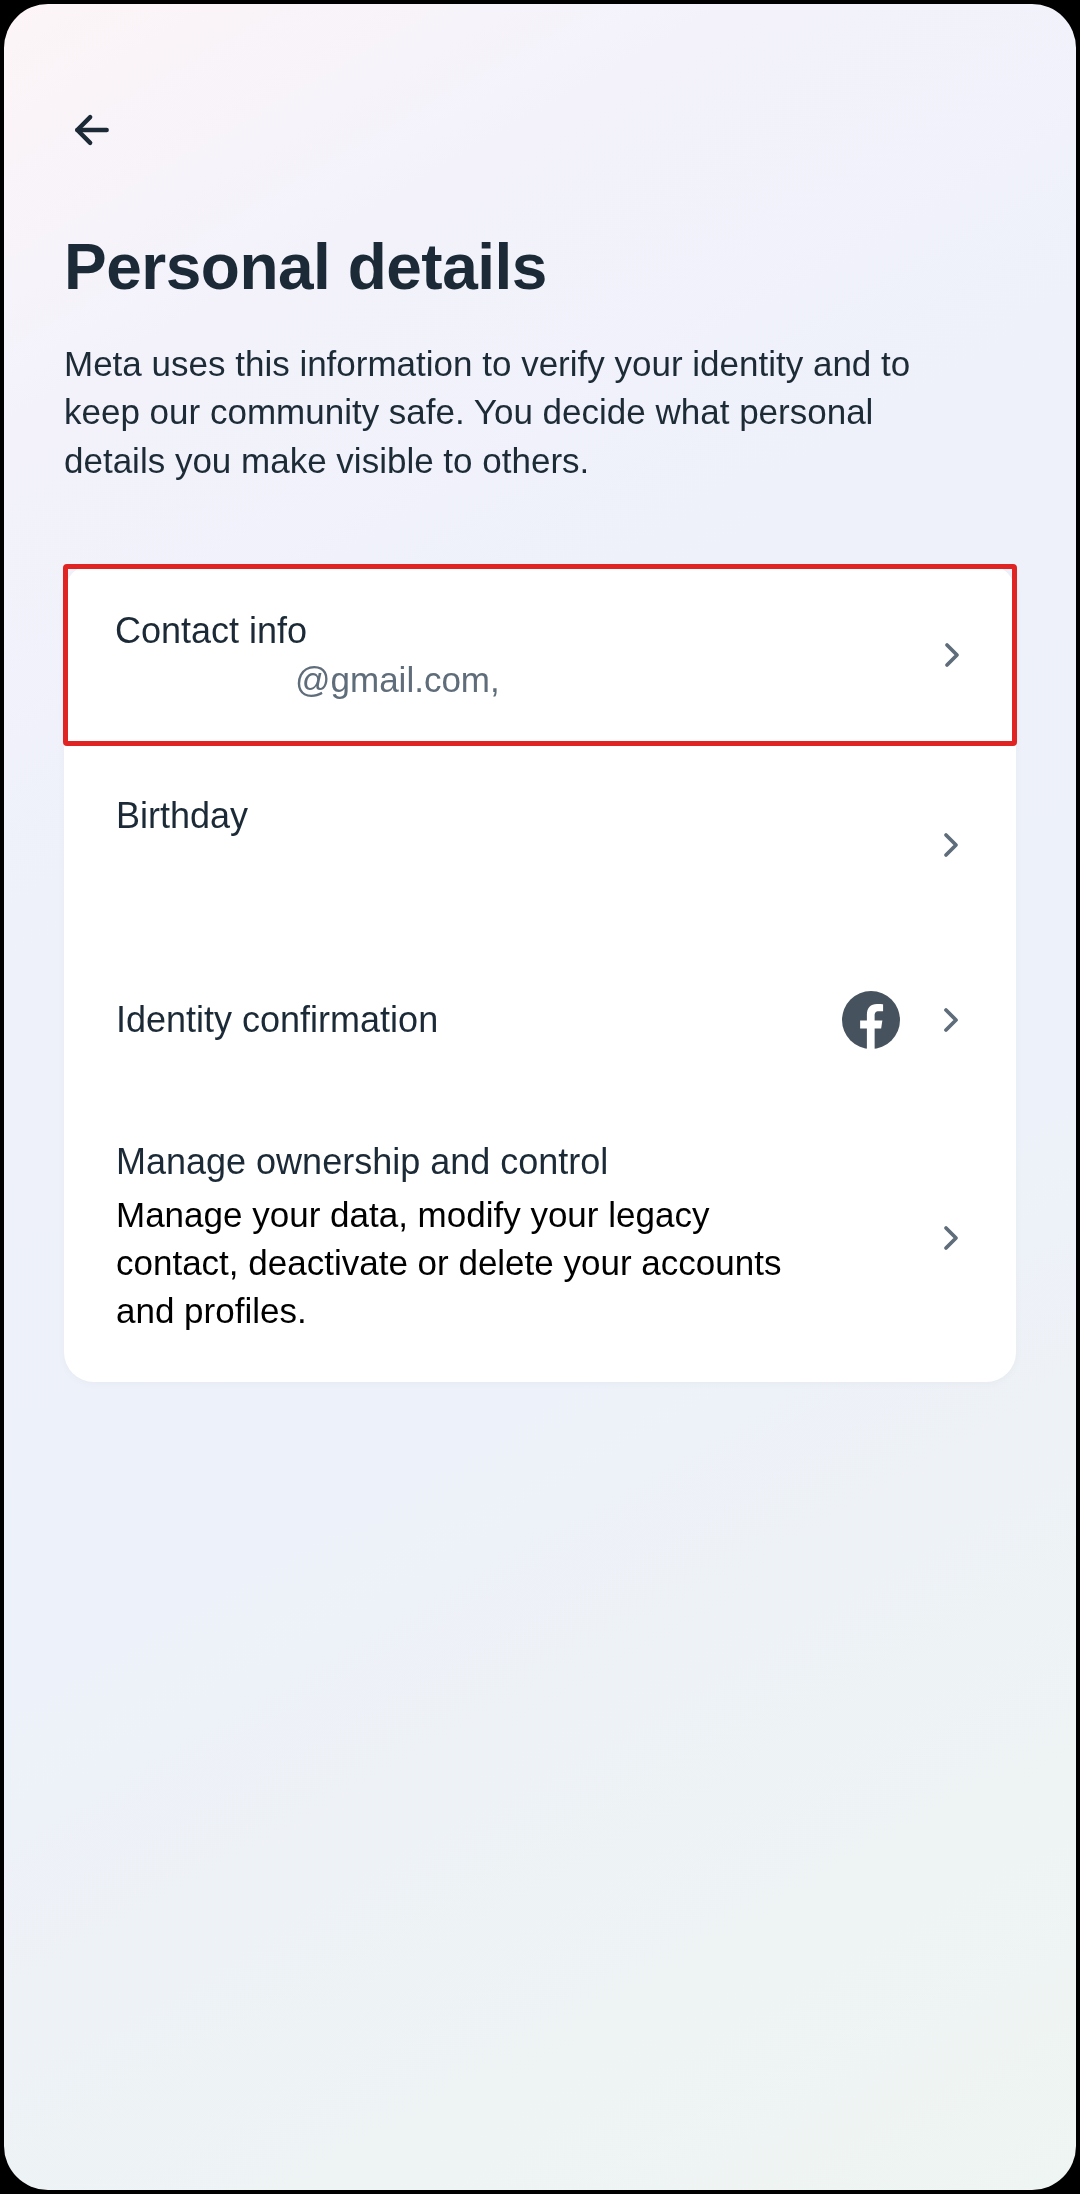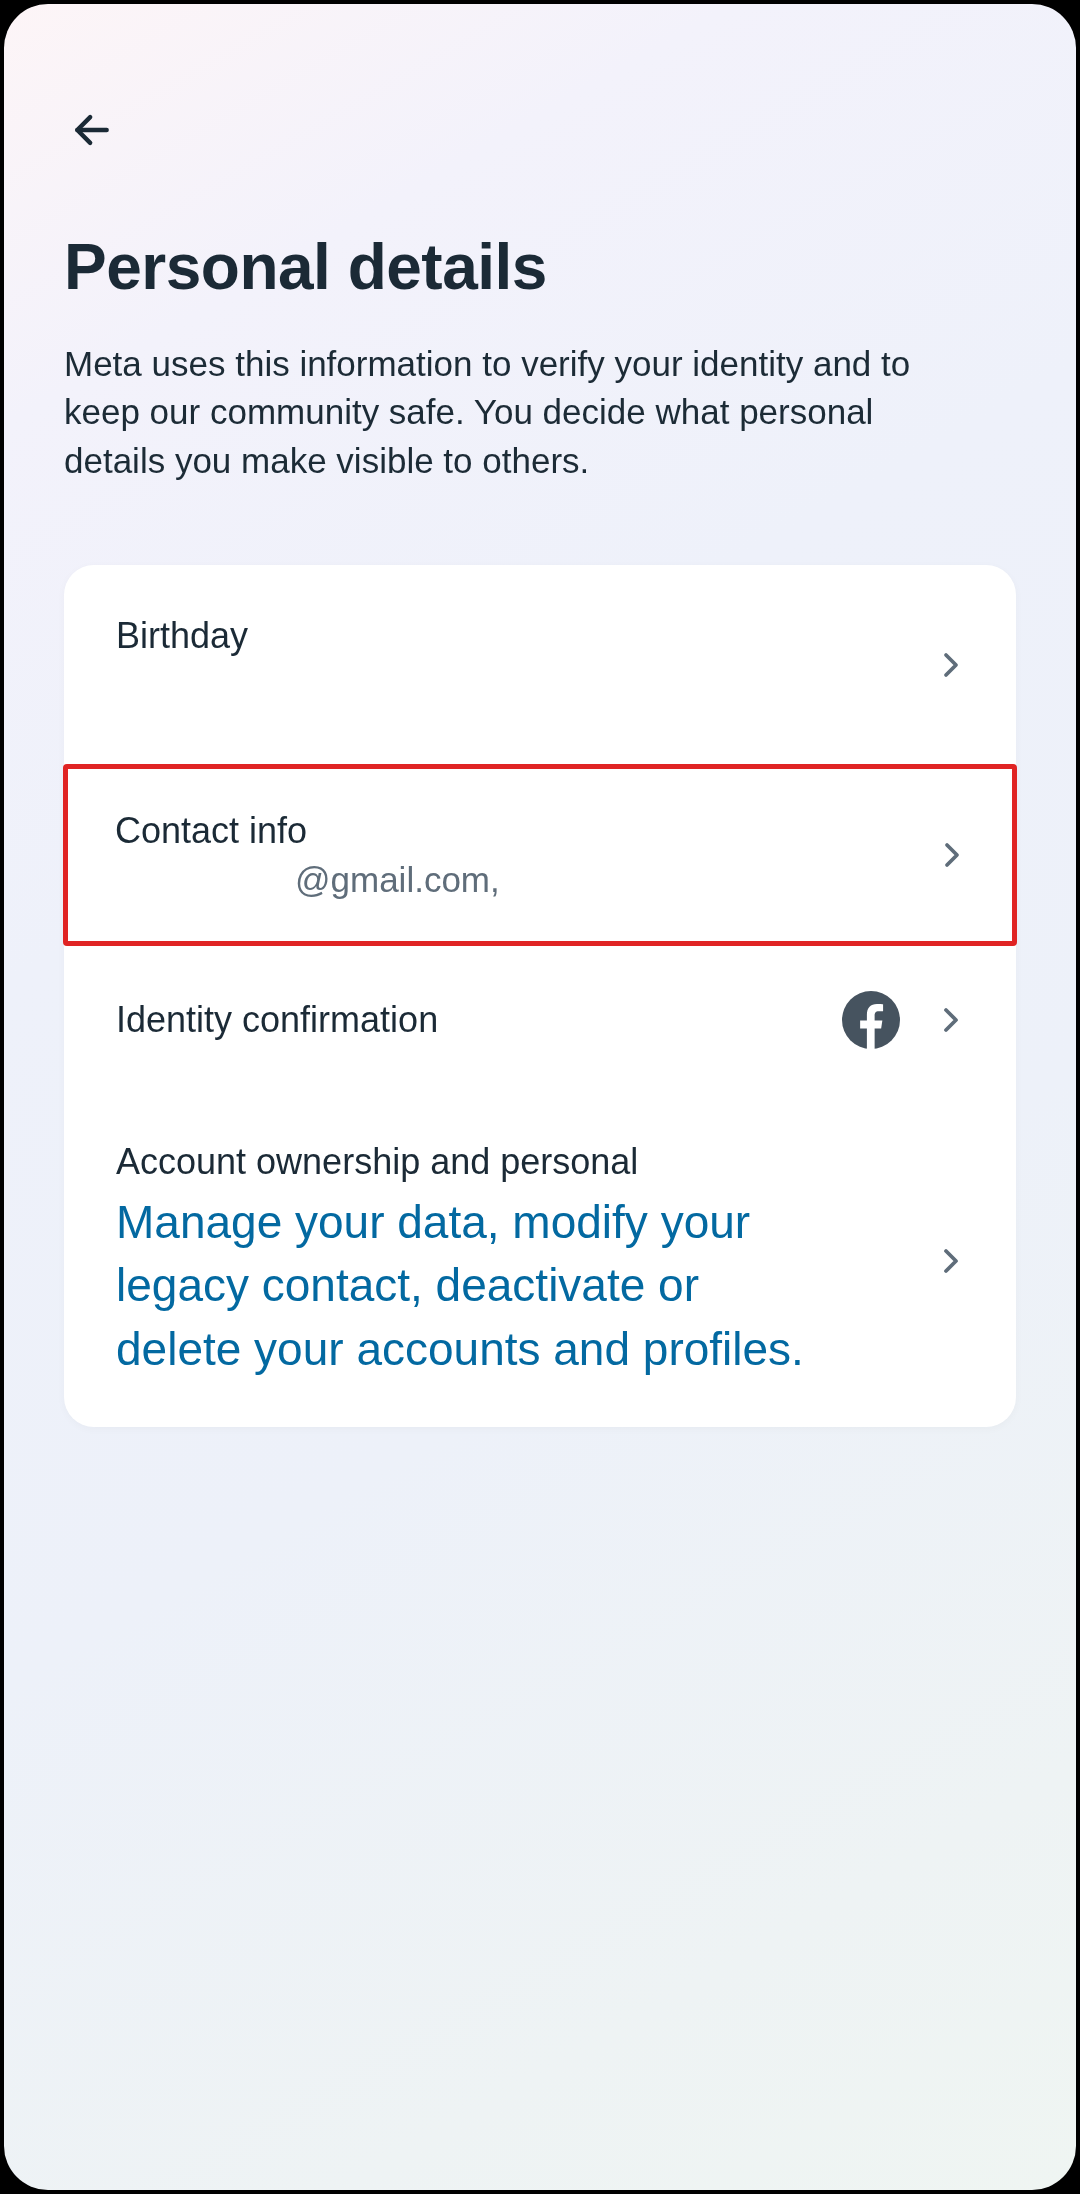--- a/index.html
+++ b/index.html
@@ -101,23 +101,23 @@
 
     .row-sub {
       margin-top: 8px;
       font-size: 35px;
       color: #5f6d7a;
       padding-left: 180px;
     }
 
     .row-desc {
       margin-top: 8px;
-      font-size: 46px;
+      font-size: 35px;
       line-height: 1.38;
-      color: #0369a1;
+      color: #000000;
       max-width: 700px;
     }
 
     .row-right {
       display: flex;
       align-items: center;
       gap: 36px;
     }
 
     .chevron {
@@ -177,37 +177,37 @@
         </svg>
       </span>
     </div>
 
     <h1 class="page-title">Personal details</h1>
     <p class="page-desc">Meta uses this information to verify your identity and to keep our community safe. You decide what personal details you make visible to others.</p>
   </div>
 
   <div class="card">
 
-    <div class="row birthday">
-      <div class="row-body">
-        <div class="row-title">Birthday</div>
-      </div>
-      <div class="row-right">
-        <span class="chevron">
-          <svg viewBox="0 0 24 24" fill="none" stroke="currentColor" stroke-width="3" stroke-linecap="round" stroke-linejoin="round">
-            <polyline points="8 4 16 12 8 20"></polyline>
-          </svg>
-        </span>
-      </div>
-    </div>
-
     <div class="row highlighted">
       <div class="row-body">
         <div class="row-title">Contact info</div>
         <div class="row-sub">@gmail.com,</div>
+      </div>
+      <div class="row-right">
+        <span class="chevron">
+          <svg viewBox="0 0 24 24" fill="none" stroke="currentColor" stroke-width="3" stroke-linecap="round" stroke-linejoin="round">
+            <polyline points="8 4 16 12 8 20"></polyline>
+          </svg>
+        </span>
+      </div>
+    </div>
+
+    <div class="row birthday">
+      <div class="row-body">
+        <div class="row-title">Birthday</div>
       </div>
       <div class="row-right">
         <span class="chevron">
           <svg viewBox="0 0 24 24" fill="none" stroke="currentColor" stroke-width="3" stroke-linecap="round" stroke-linejoin="round">
             <polyline points="8 4 16 12 8 20"></polyline>
           </svg>
         </span>
       </div>
     </div>
 
@@ -225,21 +225,21 @@
         <span class="chevron">
           <svg viewBox="0 0 24 24" fill="none" stroke="currentColor" stroke-width="3" stroke-linecap="round" stroke-linejoin="round">
             <polyline points="8 4 16 12 8 20"></polyline>
           </svg>
         </span>
       </div>
     </div>
 
     <div class="row">
       <div class="row-body">
-        <div class="row-title">Account ownership and personal</div>
+        <div class="row-title">Manage ownership and control</div>
         <div class="row-desc">Manage your data, modify your legacy contact, deactivate or delete your accounts and profiles.</div>
       </div>
       <div class="row-right">
         <span class="chevron">
           <svg viewBox="0 0 24 24" fill="none" stroke="currentColor" stroke-width="3" stroke-linecap="round" stroke-linejoin="round">
             <polyline points="8 4 16 12 8 20"></polyline>
           </svg>
         </span>
       </div>
     </div>

